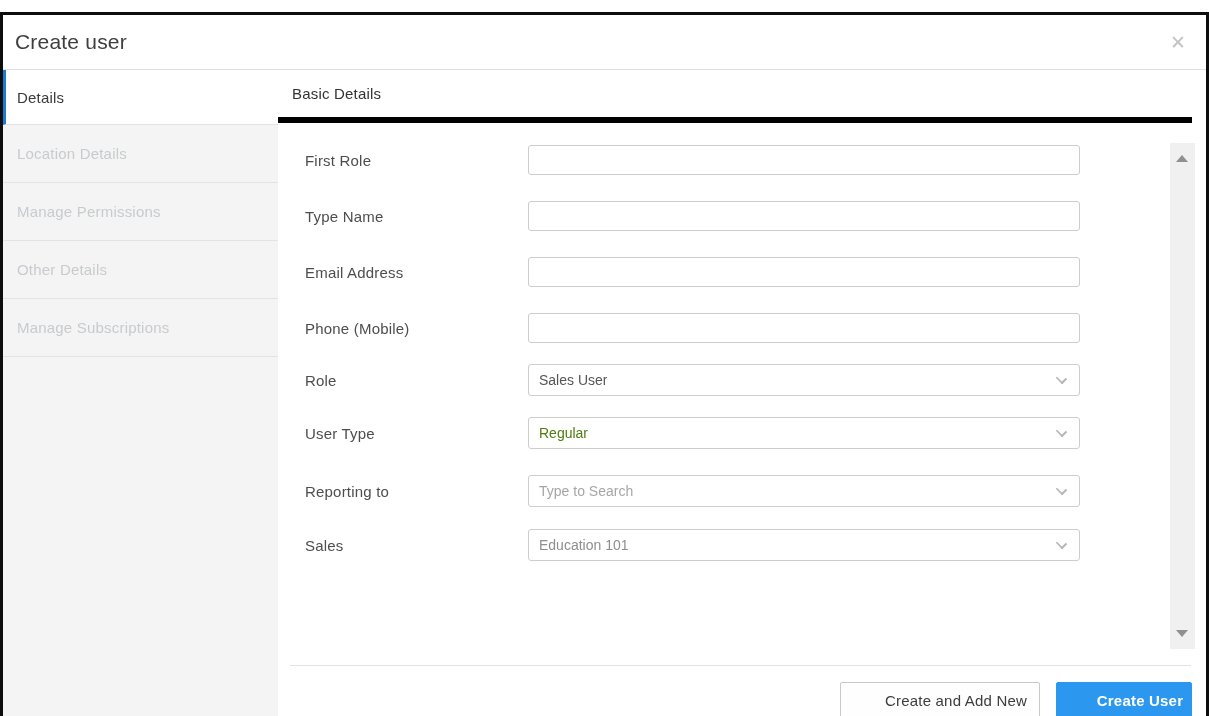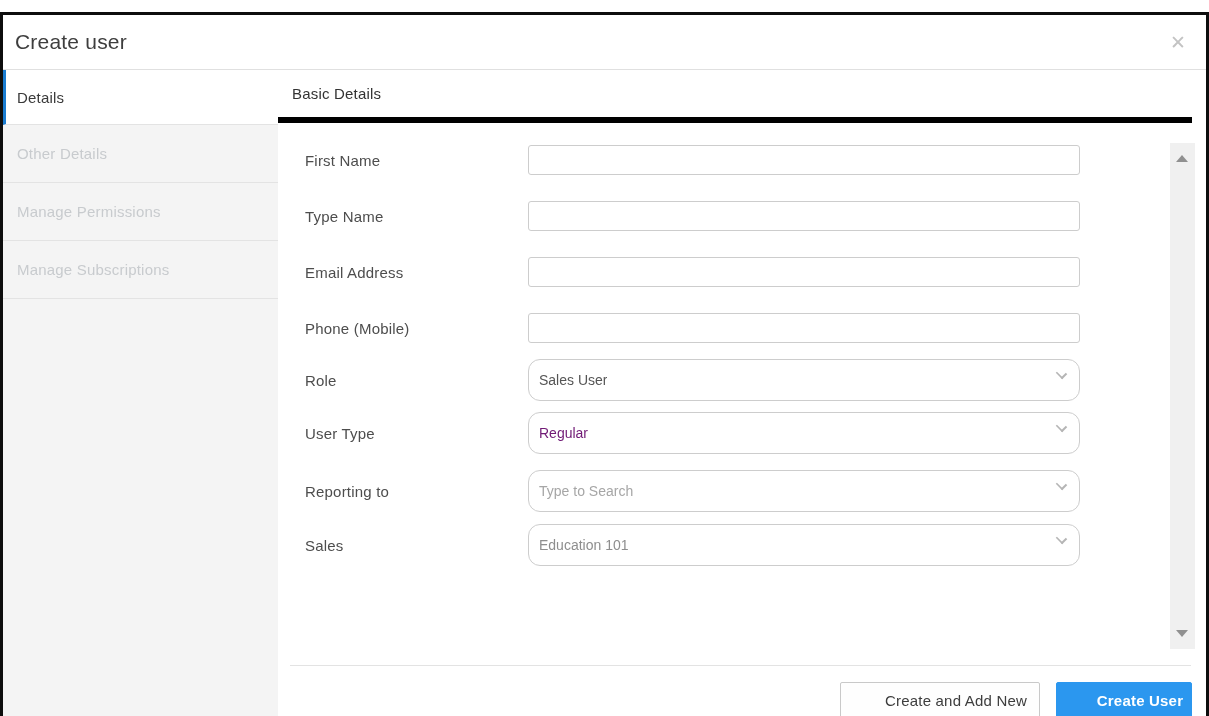--- a/index.html
+++ b/index.html
@@ -50,27 +50,27 @@
     position: absolute; left: 27px; width: 215px; font-size: 15px; color: #4d4d4d;
     letter-spacing: 0.2px;
   }
   .field {
     position: absolute; left: 250px; width: 552px; height: 30px;
     border: 1px solid #cdcdcd; border-radius: 3px; background: #fff;
     font-family: "Liberation Sans", sans-serif; font-size: 14px; color: #444;
     padding: 0 10px; outline: none;
   }
   .select {
-    position: absolute; left: 250px; width: 552px; height: 42px;
-    border: 1px solid #cdcdcd; border-radius: 12px; background: #fff;
+    position: absolute; left: 250px; width: 552px; height: 32px;
+    border: 1px solid #cdcdcd; border-radius: 3px; background: #fff;
     display: flex; align-items: center; padding: 0 30px 0 10px; cursor: pointer;
   }
   .sel-text { font-size: 14px; white-space: nowrap; overflow: hidden; }
   .c-dark { color: #555555; }
-  .c-mid { color: #701a75; }
+  .c-mid { color: #4d7c0f; }
   .c-light { color: #a6a6a6; }
   .c-gray { color: #8e8e8e; }
   .chev {
     position: absolute; right: 13px; top: 9px; width: 9px; height: 9px;
     border-right: 2px solid #b5b5b5; border-bottom: 2px solid #b5b5b5;
     transform: rotate(45deg) scale(1, 0.8);
   }
 
   
   .scrollbar {
@@ -111,38 +111,41 @@
     <span class="close">✕</span>
   </div>
 
   <div class="modal-body">
 
     <nav class="sidebar">
       <div class="tab active">
         <span>Details</span>
       </div>
       <div class="tab">
+        <span>Location Details</span>
+      </div>
+      <div class="tab">
+        <span>Manage Permissions</span>
+      </div>
+      <div class="tab">
         <span>Other Details</span>
-      </div>
-      <div class="tab">
-        <span>Manage Permissions</span>
       </div>
       <div class="tab">
         <span>Manage Subscriptions</span>
       </div>
     </nav>
 
     <section class="main">
 
       <div class="section-header">
         <span class="section-title">Basic Details</span>
       </div>
 
       <div class="row" style="top:75px">
-        <label>First Name</label>
+        <label>First Role</label>
         <input class="field" type="text" placeholder="" style="">
       </div>
 
       <div class="row" style="top:131px">
         <label>Type Name</label>
         <input class="field" type="text" placeholder="" style="">
       </div>
 
       <div class="row" style="top:187px">
         <label>Email Address</label>

